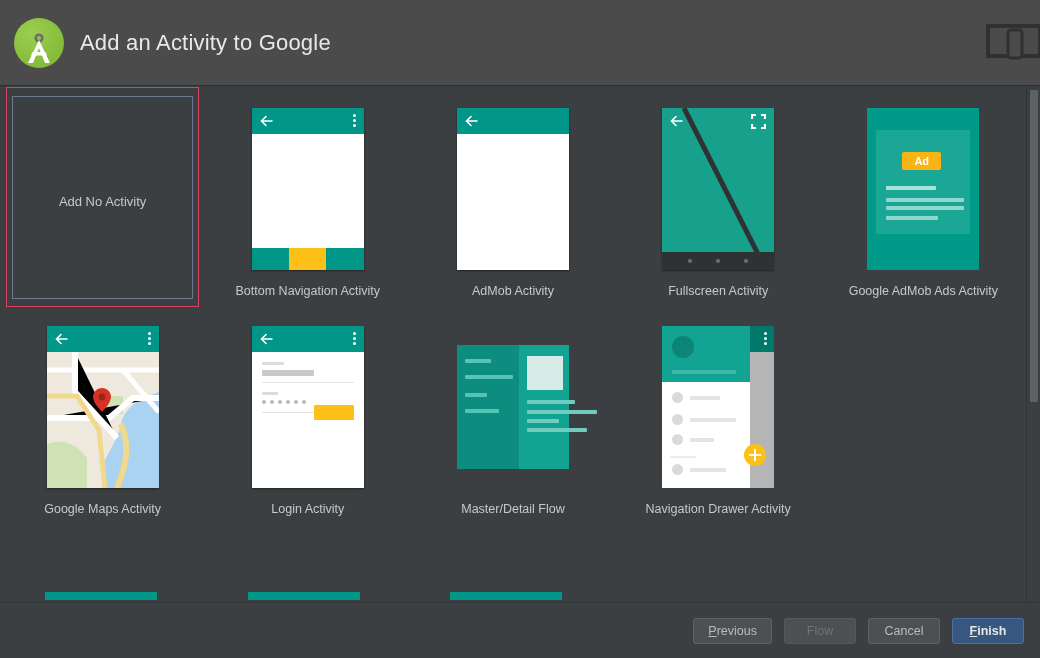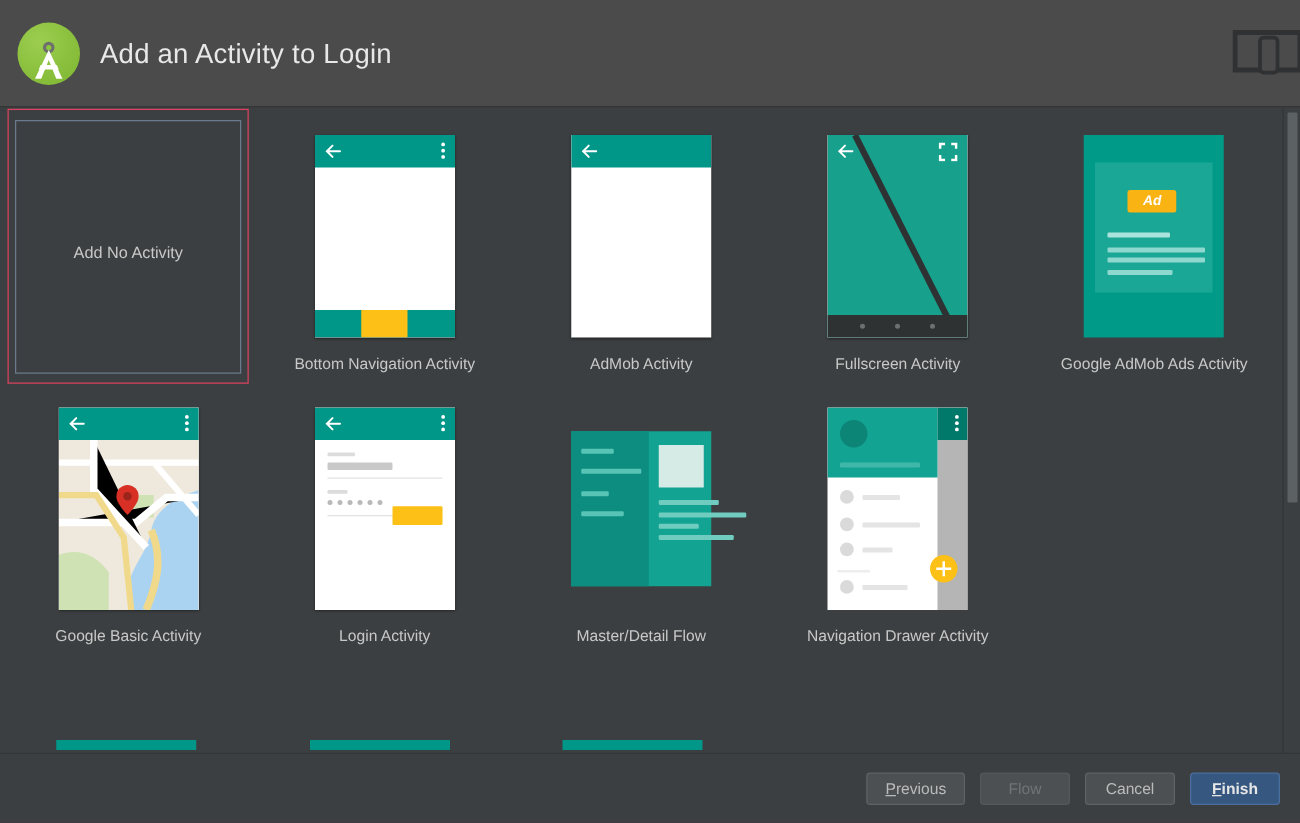--- a/index.html
+++ b/index.html
@@ -76,21 +76,20 @@
   .cell.selected::after {
     content: "";
     position: absolute; left: 12px; top: 4px; right: 12px; bottom: 11px;
     border: 1px solid #6b7a8c;
     pointer-events: none;
   }
   .thumb-wrap {
     width: 112px; height: 162px;
     display: flex; align-items: center; justify-content: center;
     position: relative;
-    font-style: italic;
   }
   .cell-label {
     color: #c8c8c8; font-size: 12.5px;
     margin-top: 14px; text-align: center;
     white-space: nowrap;
   }
   .no-activity-label {
     color: #c8c8c8; font-size: 13px;
   }
   .cell.no-activity { justify-content: center; padding-top: 0; }
@@ -256,21 +255,21 @@
   <div class="header">
     <div class="as-logo">
       <div class="disc"></div>
       <svg width="54" height="54" viewBox="0 0 54 54">
         <circle cx="27" cy="22" r="4.6" fill="#6e6e6e"></circle>
         <circle cx="27" cy="22" r="2.1" fill="#8dc63f"></circle>
         <path d="M27 24 L16 47 L21 47 L27 32 L33 47 L38 47 Z" fill="#ffffff"></path>
         <path d="M20.5 36 L33.5 36 L35 39.5 L19 39.5 Z" fill="#ffffff"></path>
       </svg>
     </div>
-    <div class="header-title">Add an Activity to Login</div>
+    <div class="header-title">Add an Activity to Google</div>
     <svg class="device-watermark" viewBox="0 0 62 44">
       <rect x="2" y="6" width="52" height="30" fill="none" stroke="#2f3132" stroke-width="4"></rect>
       <rect x="22" y="10" width="14" height="28" rx="3" fill="#4b4b4b" stroke="#2f3132" stroke-width="3"></rect>
     </svg>
   </div>
 
   <div class="content">
     <div class="gallery">
       <div class="grid">
 
@@ -380,21 +379,21 @@
                   <path d="M0 44 L30 44 L52 78 L58 136" stroke="#f0d98a" stroke-width="5" fill="none"></path>
                   <path d="M74 72 C84 96 78 116 70 136" stroke="#f0d98a" stroke-width="6" fill="none"></path>
                 </svg>
                 <svg class="pin" viewBox="0 0 18 24">
                   <path d="M9 0 C4 0 0 4 0 9 C0 15 9 24 9 24 C9 24 18 15 18 9 C18 4 14 0 9 0 Z" fill="#d93025"></path>
                   <circle cx="9" cy="9" r="3.4" fill="#9c241b"></circle>
                 </svg>
               </div>
             </div>
           </div>
-          <div class="cell-label">Google Basic Activity</div>
+          <div class="cell-label">Google Maps Activity</div>
         </div>
 
         <div class="cell">
           <div class="thumb-wrap">
             <div class="phone">
               <div class="toolbar">
                 <svg class="back-arrow" viewBox="0 0 13 12">
                   <path d="M12 6 L2 6 M6 1.5 L1.5 6 L6 10.5" stroke="#fff" stroke-width="1.6" fill="none" stroke-linecap="round"></path>
                 </svg>
                 <span class="overflow-dots">

